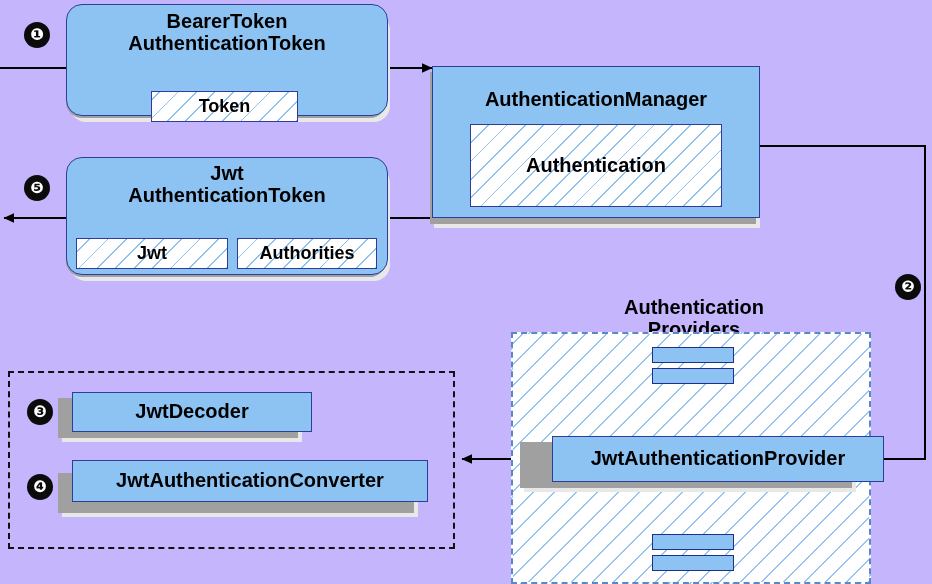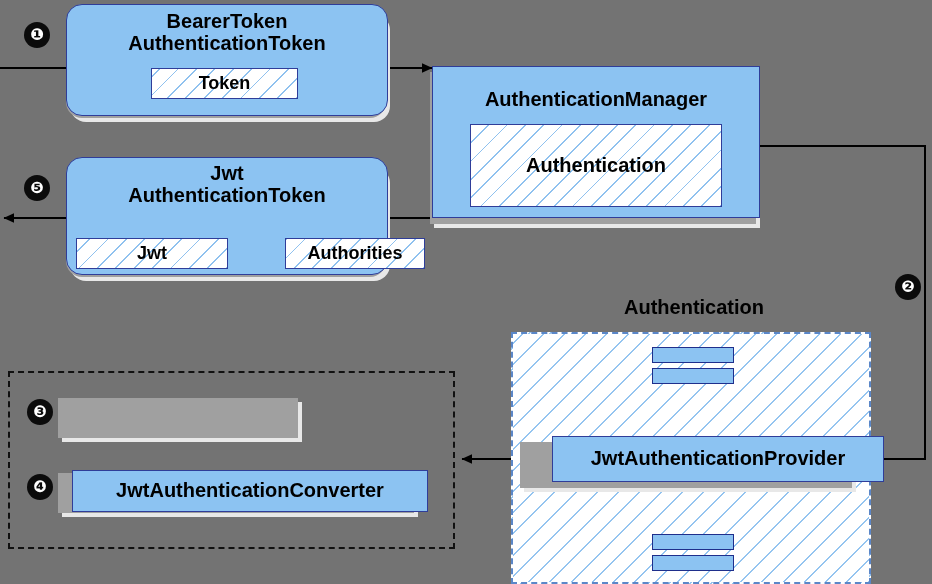--- a/index.html
+++ b/index.html
@@ -7,21 +7,21 @@
     padding: 0;
     background: #ffffff;
   }
   body {
     font-family: "Liberation Sans", sans-serif;
   }
   #canvas {
     position: relative;
     width: 932px;
     height: 584px;
-    background: #737373;
+    background: #c4b5fd;
     overflow: hidden;
     text-decoration: underline;
   }
   .svg-layer {
     position: absolute;
     left: 0;
     top: 0;
     width: 932px;
     height: 584px;
   }
@@ -155,21 +155,21 @@
       <path d="M694,540 L702,522 L686,522 z" fill="#000"></path>
     </g>
   </svg>
 
   <div class="shadow-outer rounded" style="left:70px; top:14px; width:320px; height:108px;"></div>
   <div class="shadow-inner rounded" style="left:66px; top:10px; width:320px; height:108px;"></div>
   <div class="box rounded" style="left:66px; top:4px; width:322px; height:112px; flex-direction:column; justify-content:flex-start; padding-top:6px;">
     <div class="t-title">BearerToken</div>
     <div class="t-title">AuthenticationToken</div>
   </div>
-  <div class="hatch t-sub" style="left:151px; top:68px; width:147px; height:31px;">
+  <div class="hatch t-sub" style="left:151px; top:91px; width:147px; height:31px;">
     <span>Token</span>
   </div>
   <div class="num" style="left:24px; top:22px;">
       <span>❶</span>
     </div>
 
   <div class="shadow-outer" style="left:434px; top:76px; width:326px; height:152px;"></div>
   <div class="shadow-inner" style="left:430px; top:72px; width:326px; height:152px;"></div>
   <div class="box" style="left:432px; top:66px; width:328px; height:152px; flex-direction:column; justify-content:flex-start; padding-top:22px;">
     <div class="t-title">AuthenticationManager</div>
@@ -184,55 +184,59 @@
 
   <div class="shadow-outer rounded" style="left:70px; top:167px; width:320px; height:114px;"></div>
   <div class="shadow-inner rounded" style="left:66px; top:163px; width:320px; height:114px;"></div>
   <div class="box rounded" style="left:66px; top:157px; width:322px; height:118px; flex-direction:column; justify-content:flex-start; padding-top:5px;">
     <div class="t-title">Jwt</div>
     <div class="t-title">AuthenticationToken</div>
   </div>
   <div class="hatch t-sub" style="left:76px; top:238px; width:152px; height:31px;">
     <span>Jwt</span>
   </div>
-  <div class="hatch t-sub" style="left:237px; top:238px; width:140px; height:31px;margin-left:48px;">
+  <div class="hatch t-sub" style="left:237px; top:238px; width:140px; height:31px;">
     <span>Authorities</span>
   </div>
   <div class="num" style="left:24px; top:175px;">
       <span>❺</span>
     </div>
 
   <div class="plainlabel t-title" style="left:570px; top:268px; width:248px;margin-top:28px;">
     <div>Authentication</div>
+    <div>Providers</div>
   </div>
 
   <div class="dash-blue" style="left:511px; top:332px; width:360px; height:252px;"></div>
 
   <div class="minibar" style="left:652px; top:347px; width:82px; height:16px;"></div>
   <div class="minibar" style="left:652px; top:368px; width:82px; height:16px;"></div>
 
   <div class="minibar" style="left:652px; top:534px; width:82px; height:16px;"></div>
   <div class="minibar" style="left:652px; top:555px; width:82px; height:16px;"></div>
 
   <div class="shadow-outer" style="left:524px; top:446px; width:332px; height:46px;"></div>
   <div class="shadow-inner" style="left:520px; top:442px; width:332px; height:46px;"></div>
   <div class="box t-title" style="left:552px; top:436px; width:332px; height:46px;">
     <span>JwtAuthenticationProvider</span>
   </div>
 
   <div class="dash-black" style="left:8px; top:371px; width:447px; height:178px;"></div>
 
   <div class="shadow-outer" style="left:62px; top:402px; width:240px; height:40px;"></div>
   <div class="shadow-inner" style="left:58px; top:398px; width:240px; height:40px;"></div>
+  <div class="box t-title" style="left:72px; top:392px; width:240px; height:40px;">
+    <span>JwtDecoder</span>
+  </div>
   <div class="num" style="left:27px; top:399px;">
       <span>❸</span>
     </div>
 
   <div class="shadow-outer" style="left:62px; top:477px; width:356px; height:40px;"></div>
   <div class="shadow-inner" style="left:58px; top:473px; width:356px; height:40px;"></div>
-  <div class="box t-title" style="left:72px; top:470px; width:356px; height:42px;">
+  <div class="box t-title" style="left:72px; top:460px; width:356px; height:42px;">
     <span>JwtAuthenticationConverter</span>
   </div>
   <div class="num" style="left:27px; top:474px;">
       <span>❹</span>
     </div>
 
 </div>
 
 </body></html>

